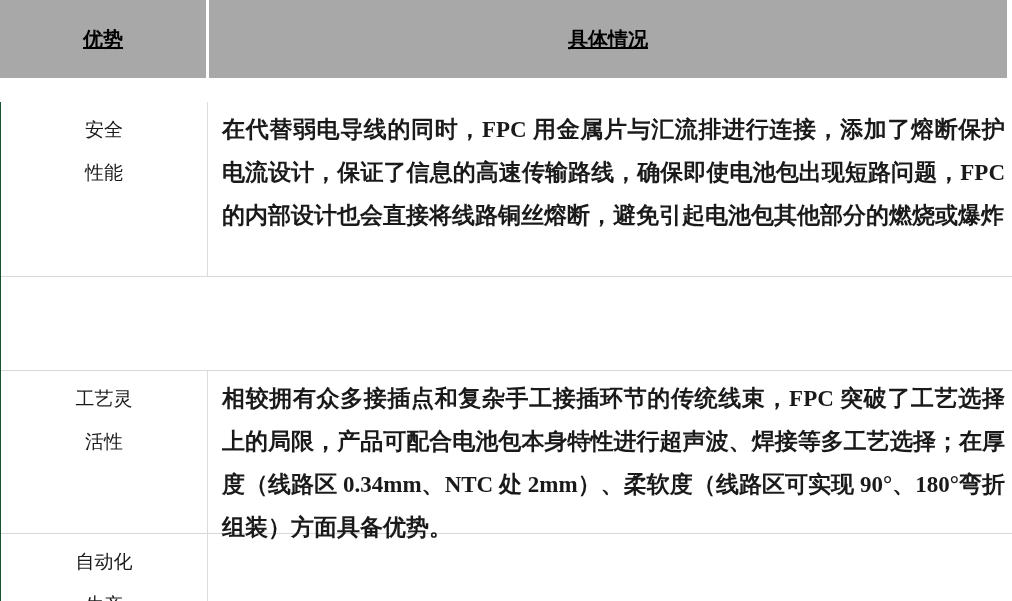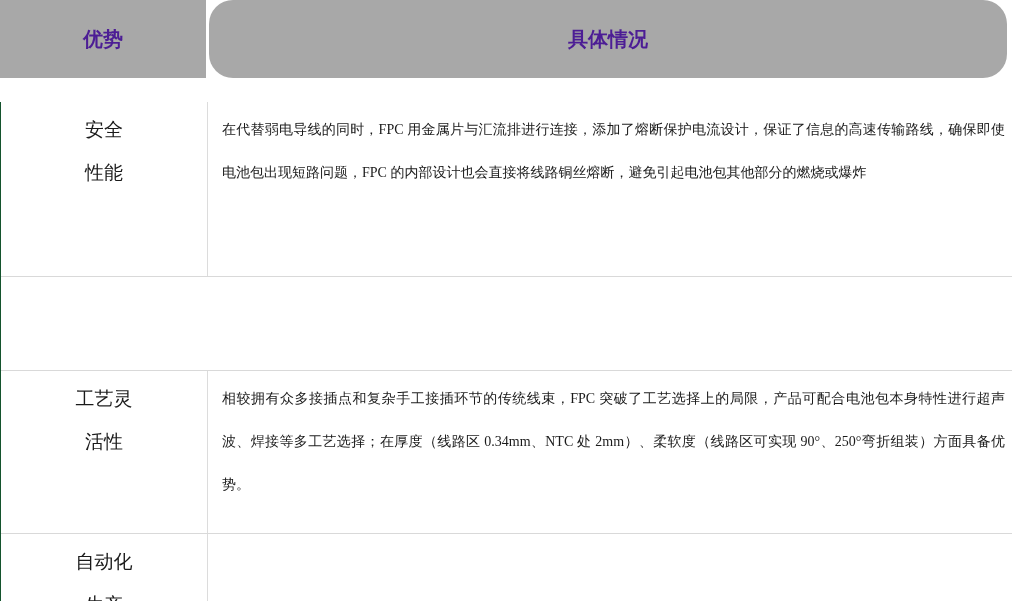--- a/index.html
+++ b/index.html
@@ -19,25 +19,26 @@
     background: #ffffff;
   }
   .thead .hcell {
     background: #a8a8a8;
     display: flex;
     align-items: center;
     justify-content: center;
     font-family: "Liberation Sans", sans-serif;
     font-weight: 700;
     font-size: 20px;
-    color: #4c1d95;
+    color: #000000;
+    text-decoration: underline;
   }
   .thead .hcell.col-adv { width: 206px; }
   .thead .hgap { width: 3px; background: #ffffff; }
-  .thead .hcell.col-detail { flex: 1; border-radius: 24px; }
+  .thead .hcell.col-detail { flex: 1; }
   .thead .hedge { width: 5px; background: #ffffff; }
   
   .tbody {
     border-left: 1px solid #14532d;
     margin-top: 24px;
   }
   .trow {
     display: flex;
     box-sizing: border-box;
     border-bottom: 1px solid #d9d9d9;
@@ -57,25 +58,26 @@
     font-size: 19px;
     line-height: 43px;
     padding-top: 6px;
     color: #1a1a1a;
   }
   .row-2 .cell-adv { padding-top: 45px; }
   .cell-detail {
     box-sizing: border-box;
     flex: 1;
     padding: 6px 7px 0 14px;
-    font-size: 14px;
+    font-size: 23px;
     line-height: 43px;
     text-align: justify;
     word-break: break-all;
     color: #1a1a1a;
+    font-weight: bold;
   }
 </style>
 </head>
 <body>
 
 <div class="page">
 
   <div class="thead">
     <div class="hcell col-adv">优势</div>
     <div class="hgap"></div>
@@ -90,21 +92,21 @@
 性能</div>
       <div class="cell-detail">在代替弱电导线的同时，FPC 用金属片与汇流排进行连接，添加了熔断保护电流设计，保证了信息的高速传输路线，确保即使电池包出现短路问题，FPC 的内部设计也会直接将线路铜丝熔断，避免引起电池包其他部分的燃烧或爆炸</div>
     </div>
 
     <div class="trow row-2">
     </div>
 
     <div class="trow row-3">
       <div class="cell-adv">工艺灵
 活性</div>
-      <div class="cell-detail">相较拥有众多接插点和复杂手工接插环节的传统线束，FPC 突破了工艺选择上的局限，产品可配合电池包本身特性进行超声波、焊接等多工艺选择；在厚度（线路区 0.34mm、NTC 处 2mm）、柔软度（线路区可实现 90°、250°弯折组装）方面具备优势。</div>
+      <div class="cell-detail">相较拥有众多接插点和复杂手工接插环节的传统线束，FPC 突破了工艺选择上的局限，产品可配合电池包本身特性进行超声波、焊接等多工艺选择；在厚度（线路区 0.34mm、NTC 处 2mm）、柔软度（线路区可实现 90°、180°弯折组装）方面具备优势。</div>
     </div>
 
     <div class="trow row-4">
       <div class="cell-adv">自动化
 生产</div>
     </div>
 
   </div>
 </div>
 

